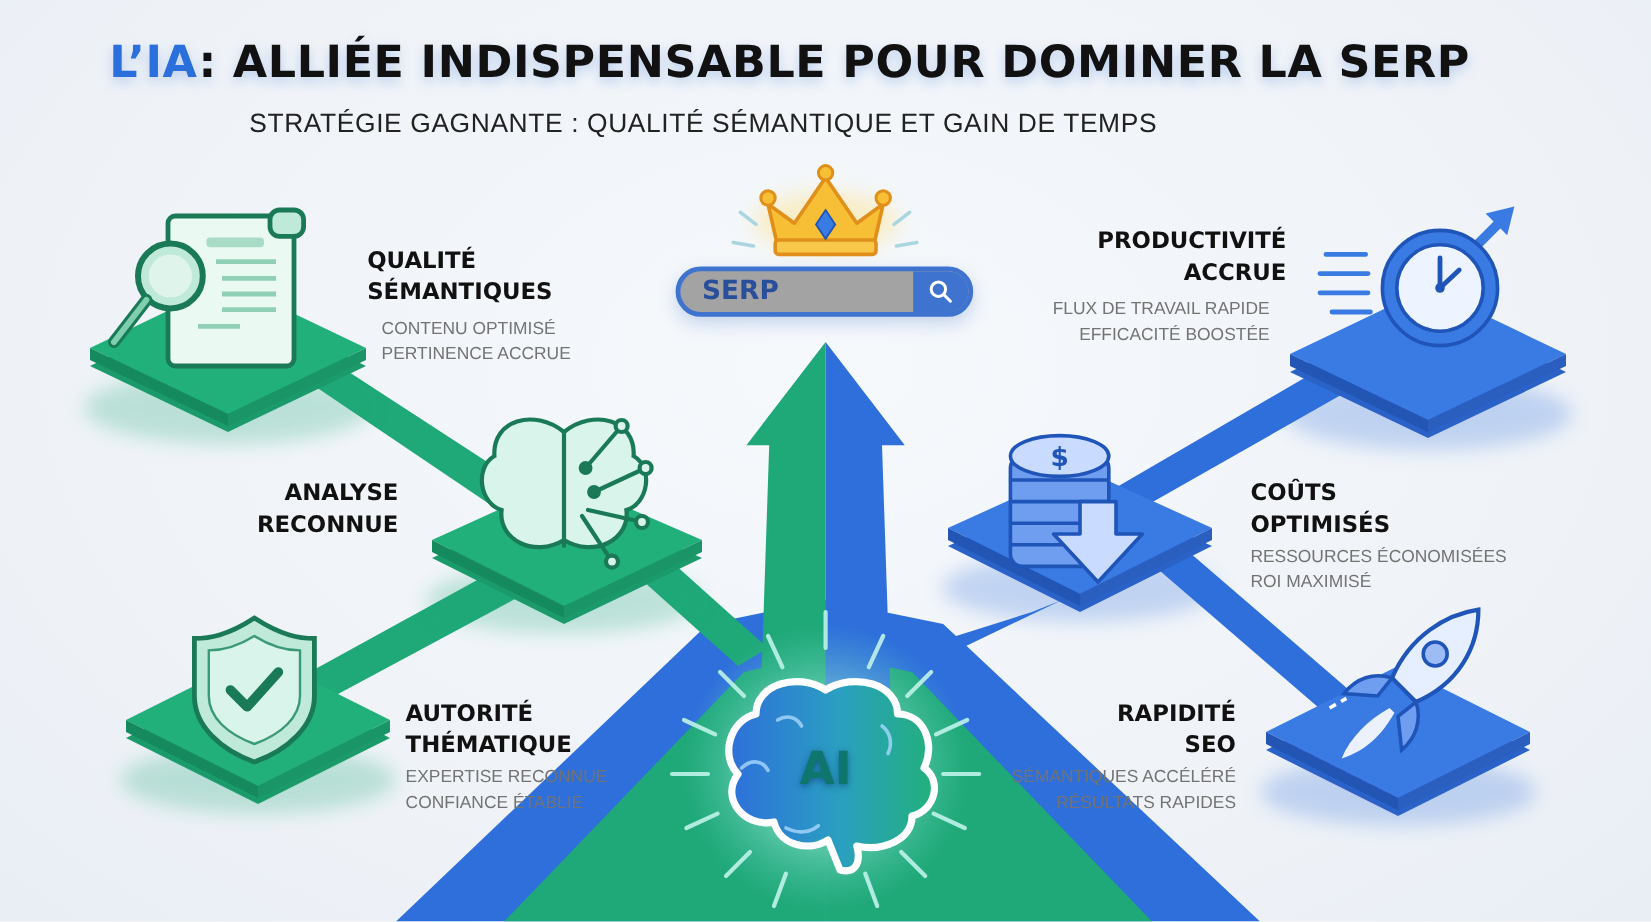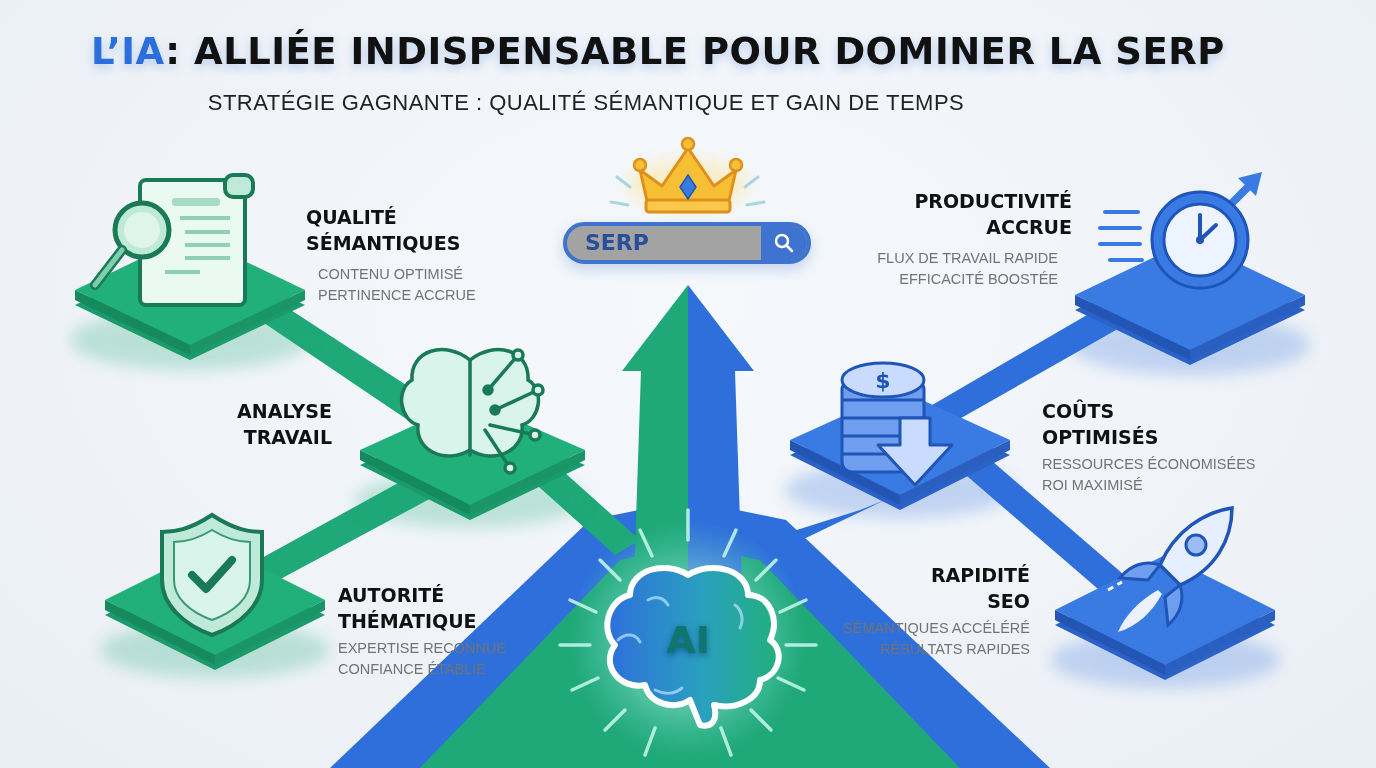--- a/index.html
+++ b/index.html
@@ -266,34 +266,34 @@
 </div>
 
 <div style="position:absolute; left:648px; top:618px; width:80px; text-align:center; font-family:'DejaVu Sans', sans-serif; font-weight:bold; font-size:38px; color:#0f766e; text-shadow:0 2px 6px rgba(0,40,90,0.5);">AI</div>
 
 <div class="label left-align" style="left:306px; top:204px;">
   <div class="h"><span>QUALITÉ</span><br><span>SÉMANTIQUES</span></div>
   <div class="s" style="margin-left:12px;"><span>CONTENU OPTIMISÉ</span><br><span>PERTINENCE ACCRUE</span></div>
 </div>
 
 <div class="label right-align" style="left:110px; top:398px; width:222px;">
-  <div class="h"><span>ANALYSE</span><br><span>TRAVAIL</span></div>
+  <div class="h"><span>ANALYSE</span><br><span>RECONNUE</span></div>
 </div>
 
 <div class="label left-align" style="left:338px; top:582px;">
   <div class="h"><span>AUTORITÉ</span><br><span>THÉMATIQUE</span></div>
   <div class="s" style="margin-top:4px;"><span>EXPERTISE RECONNUE</span><br><span>CONFIANCE ÉTABLIE</span></div>
 </div>
 
 <div class="label right-align" style="left:830px; top:188px; width:242px;">
   <div class="h"><span>PRODUCTIVITÉ</span><br><span>ACCRUE</span></div>
   <div class="s" style="margin-right:14px;"><span>FLUX DE TRAVAIL RAPIDE</span><br><span>EFFICACITÉ BOOSTÉE</span></div>
 </div>
 
 <div class="label left-align" style="left:1042px; top:398px;">
   <div class="h"><span>COÛTS</span><br><span>OPTIMISÉS</span></div>
   <div class="s" style="margin-top:4px;"><span>RESSOURCES ÉCONOMISÉES</span><br><span>ROI MAXIMISÉ</span></div>
 </div>
 
-<div class="label right-align" style="left:800px; top:562px; width:230px;">
+<div class="label right-align" style="left:800px; top:582px; width:230px;">
   <div class="h"><span>RAPIDITÉ</span><br><span>SEO</span></div>
   <div class="s" style="margin-top:4px;"><span>SÉMANTIQUES ACCÉLÉRÉ</span><br><span>RÉSULTATS RAPIDES</span></div>
 </div>
 
 </body></html>

